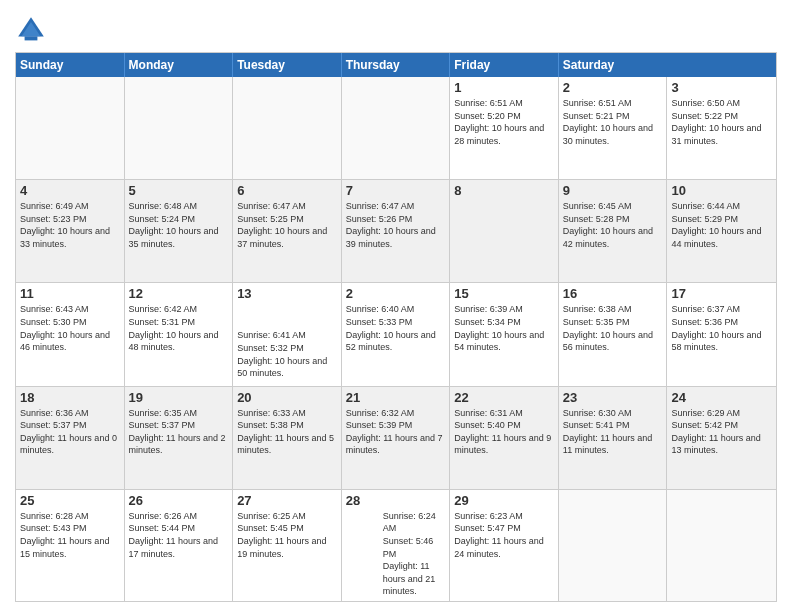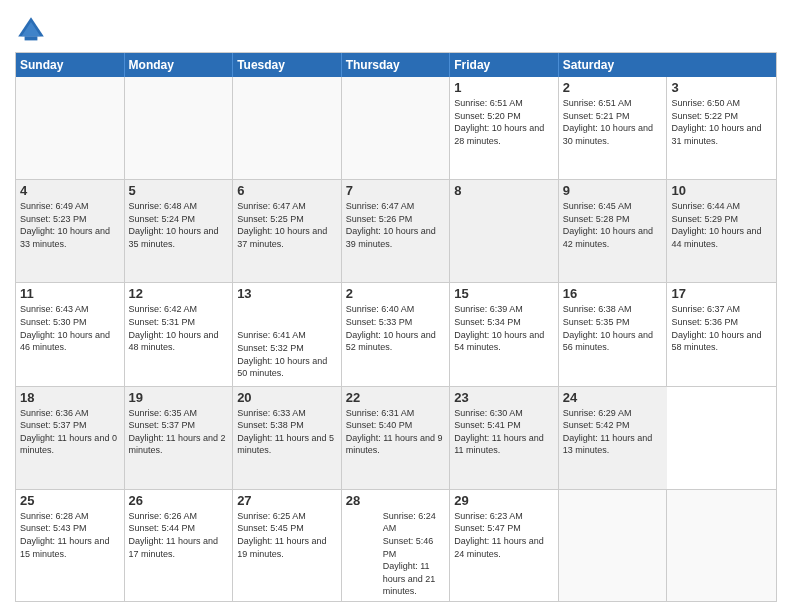--- a/index.html
+++ b/index.html
@@ -271,20 +271,26 @@
 Sunset: 5:37 PM
 Daylight: 11 hours and 2 minutes.</div>
           </div>
           <div class="cal-cell">
             <span class="day-num">20</span>
             <div class="cell-info" style="white-space: pre-line;">Sunrise: 6:33 AM
 Sunset: 5:38 PM
 Daylight: 11 hours and 5 minutes.</div>
           </div>
           <div class="cal-cell">
+            <span class="day-num">21</span>
+            <div class="cell-info" style="white-space: pre-line;">Sunrise: 6:32 AM
+Sunset: 5:39 PM
+Daylight: 11 hours and 7 minutes.</div>
+          </div>
+          <div class="cal-cell">
             <span class="day-num">22</span>
             <div class="cell-info" style="white-space: pre-line;">Sunrise: 6:31 AM
 Sunset: 5:40 PM
 Daylight: 11 hours and 9 minutes.</div>
           </div>
           <div class="cal-cell">
             <span class="day-num">23</span>
             <div class="cell-info" style="white-space: pre-line;">Sunrise: 6:30 AM
 Sunset: 5:41 PM
 Daylight: 11 hours and 11 minutes.</div>

